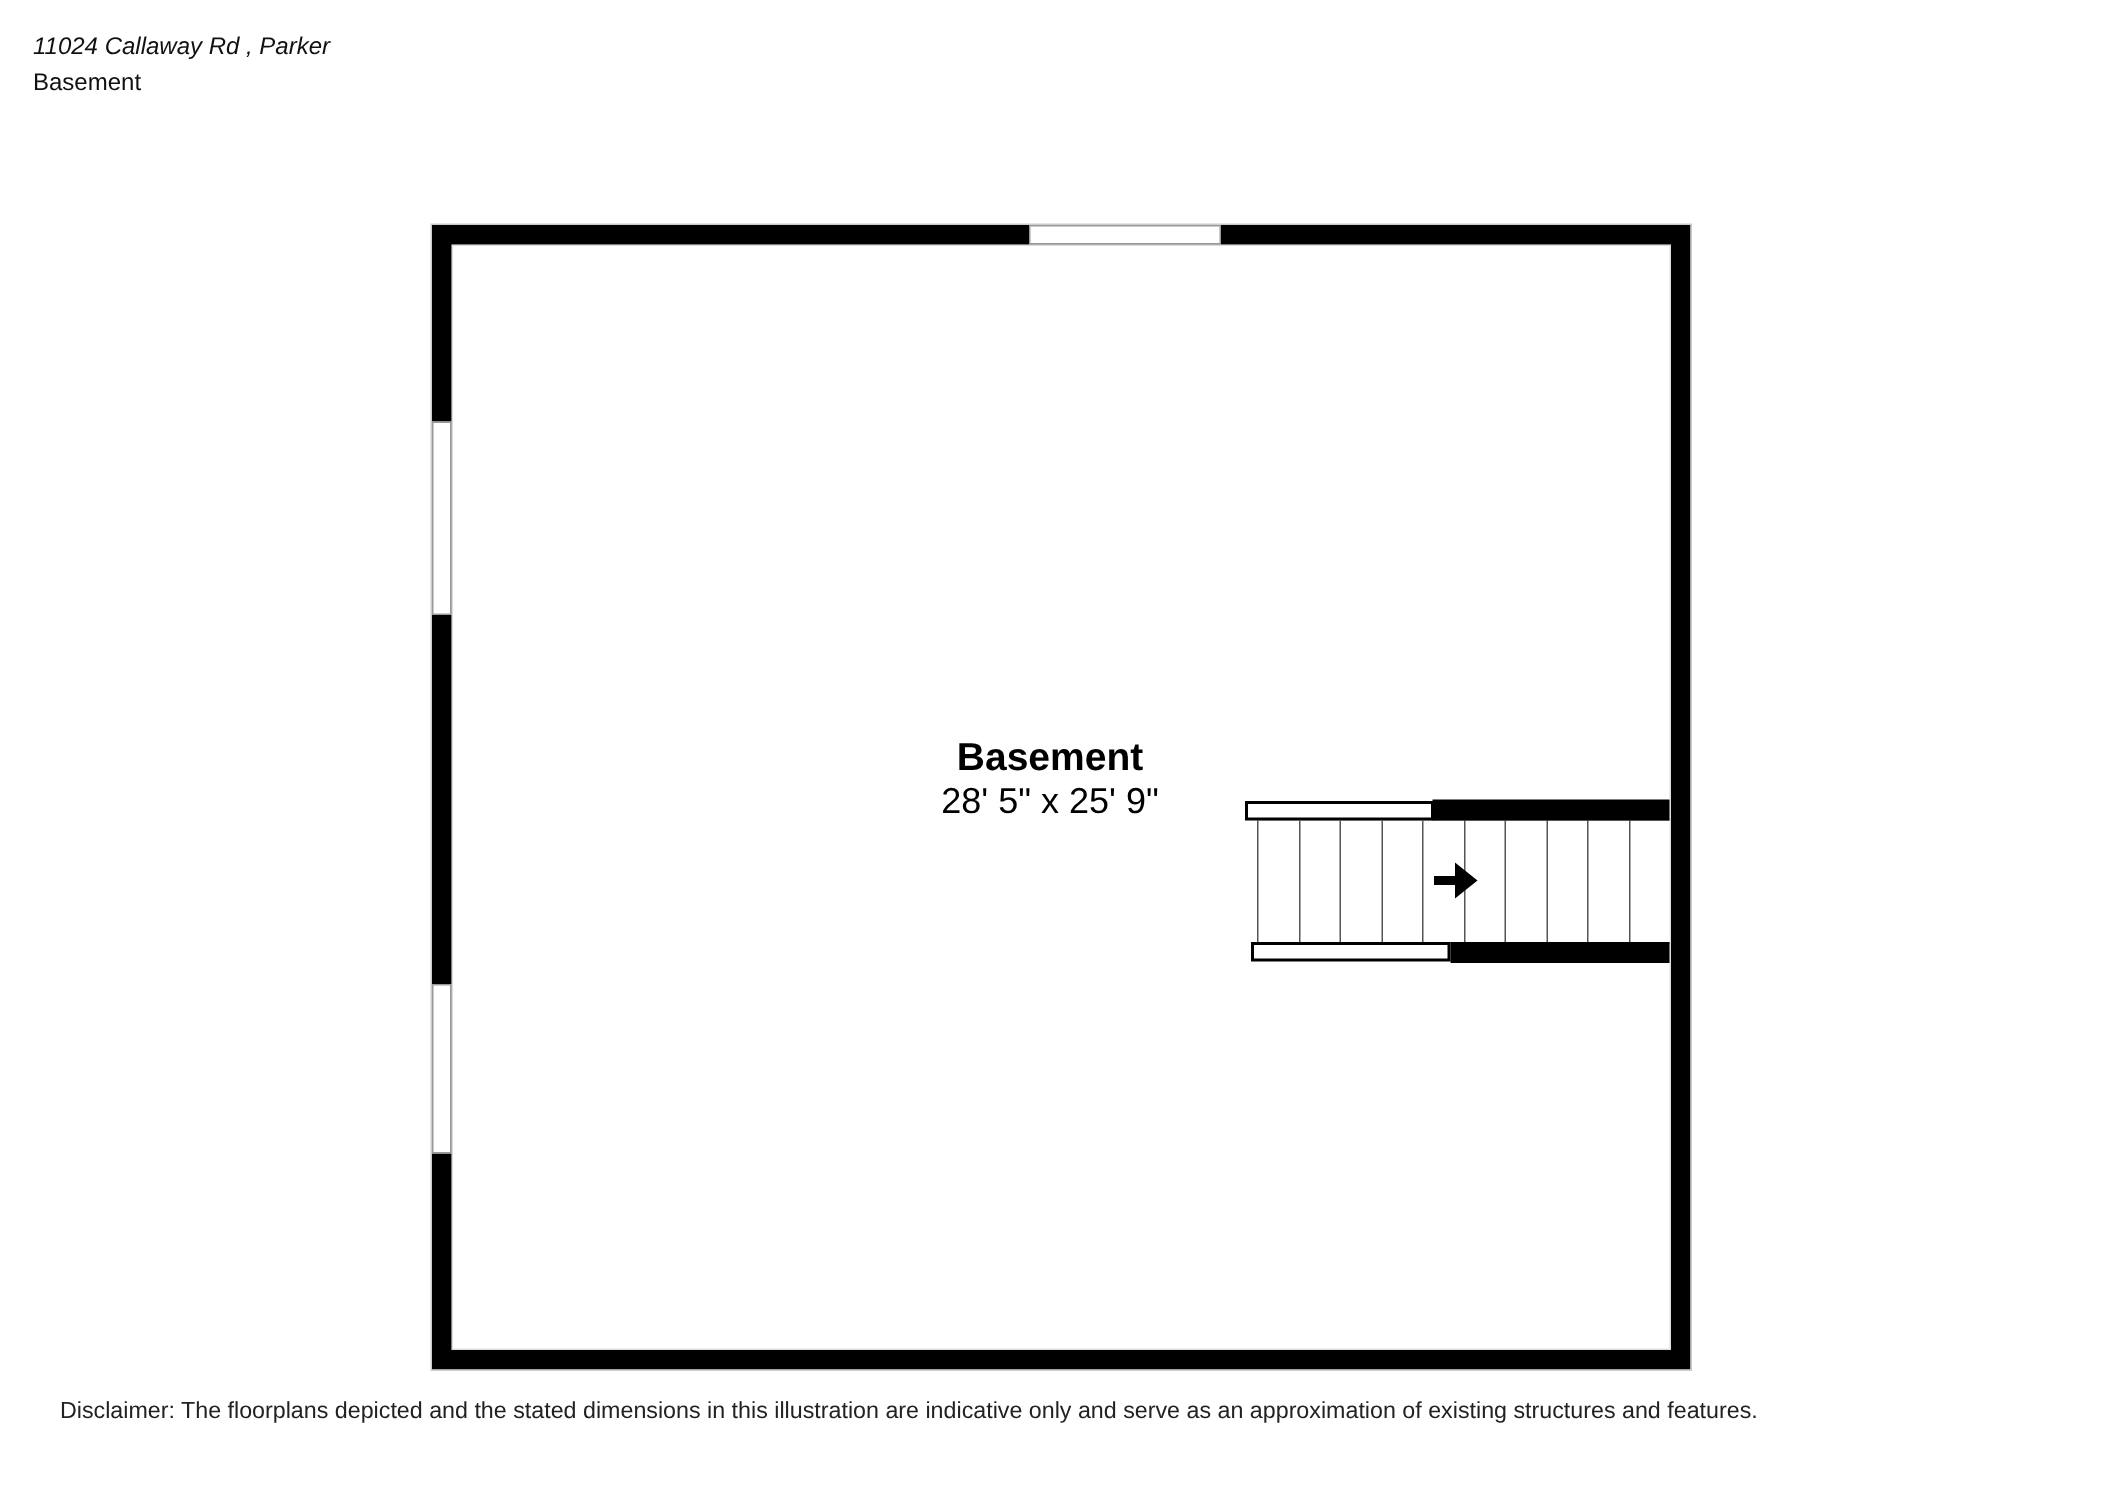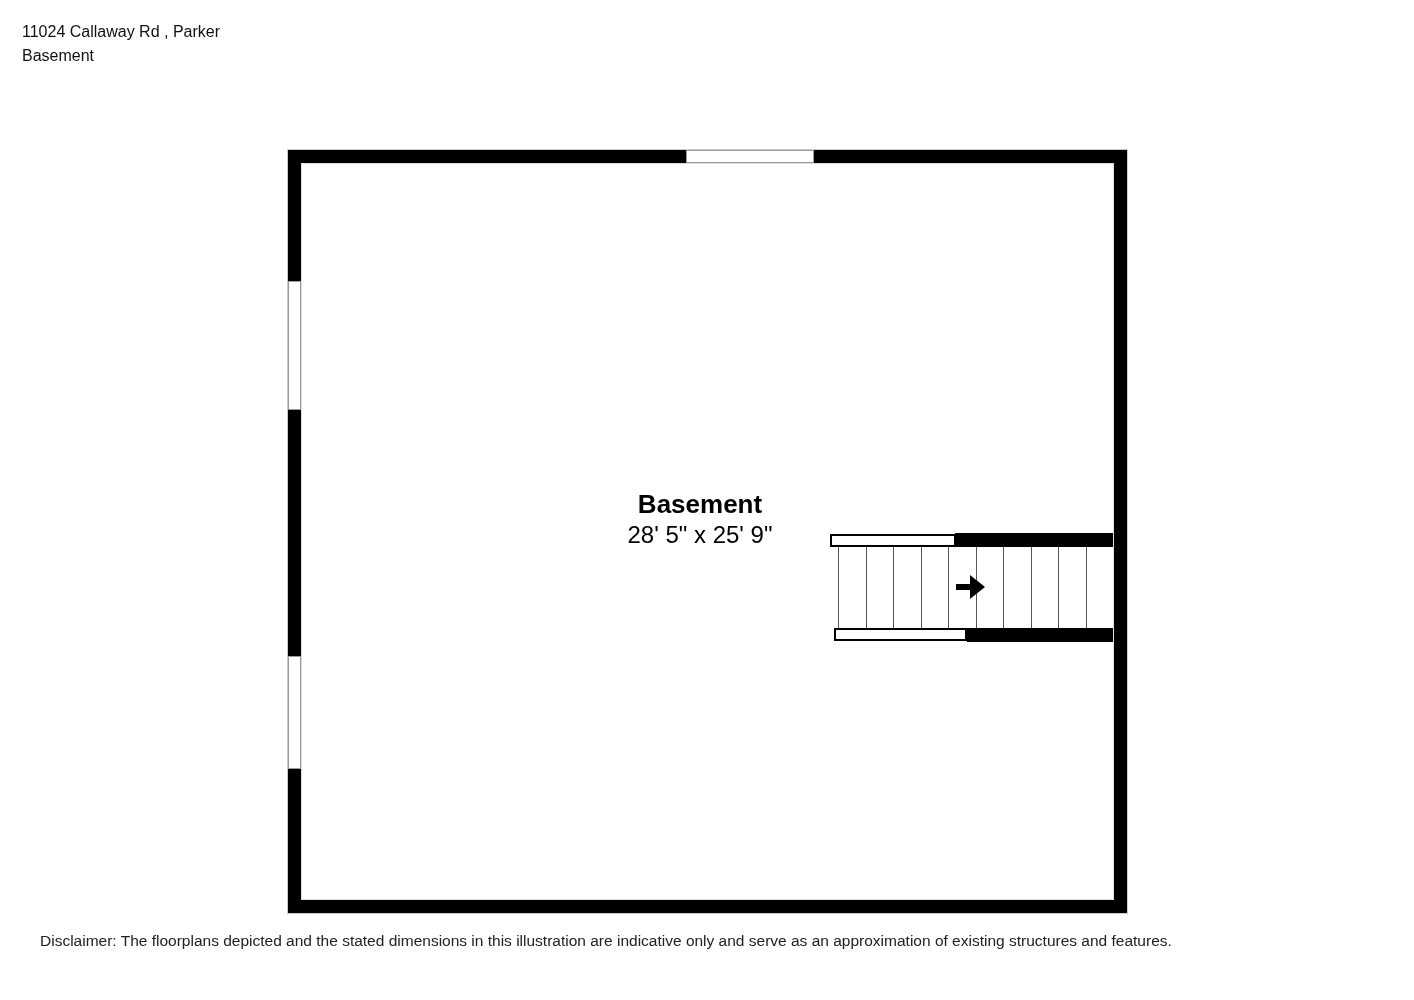--- a/index.html
+++ b/index.html
@@ -19,20 +19,21 @@
   
   .header {
     position: absolute;
     left: 22px;
     top: 20px;
   }
   .header .address {
     font-size: 16px;
     line-height: 24px;
     color: #111;
+    font-style: italic;
   }
   .header .subtitle {
     font-size: 16px;
     line-height: 24px;
     color: #111;
   }
 
   
   .plan {
     position: absolute;

